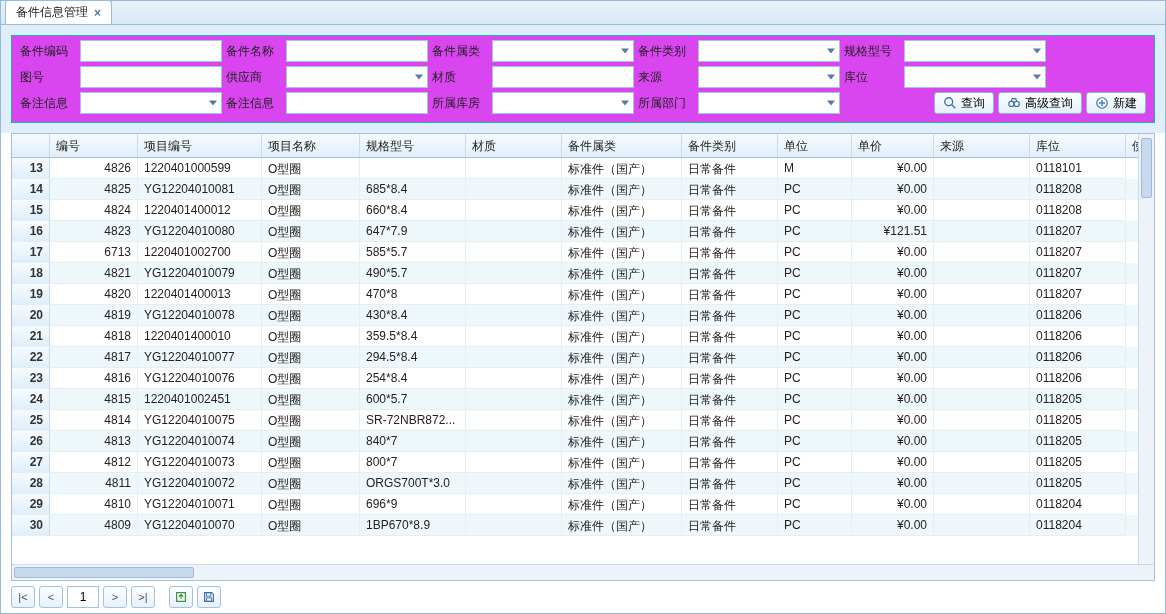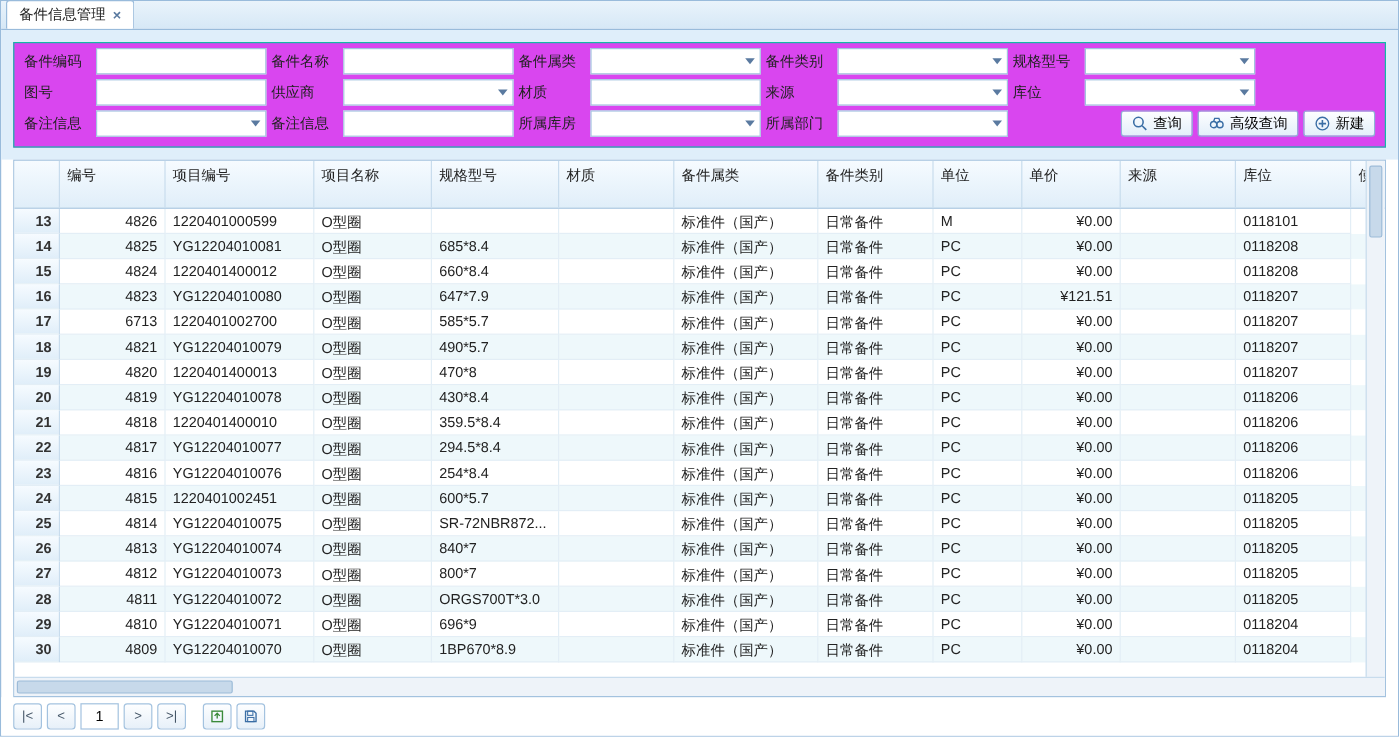--- a/index.html
+++ b/index.html
@@ -12,21 +12,21 @@
   .filter-panel { border:1px solid #14b8a6; background:#d946ef; padding:4px 8px 8px 8px; }
   .filter-row { display:flex; align-items:center; gap:4px; margin-bottom:4px;}
   .filter-row:last-child{margin-bottom:0;}
   .lbl { width:56px; text-align:left; color:#222; font-size:12px; flex:none; }
   .fld { height:22px; border:1px solid #a3c2df; background:#fff; padding:0 4px; font-size:12px; }
   .combo { position:relative; }
   .combo::after { content:""; position:absolute; right:4px; top:50%; transform:translateY(-50%); border-left:4px solid transparent; border-right:4px solid transparent; border-top:5px solid #5a7aa0;}
   .btn { height:22px; border:1px solid #8fb4d6; background:linear-gradient(#fdfeff,#e3effa); border-radius:3px; padding:0 8px; display:inline-flex; align-items:center; gap:4px; font-size:12px; cursor:pointer;}
   .btn svg{width:14px;height:14px;}
   .grid-wrap { margin:0 10px 0 10px; border:1px solid #a3c2df; background:#fff; flex:1; display:flex; flex-direction:column; position:relative; overflow:hidden;}
-  .grid-head { display:flex; background:linear-gradient(#f6fbff,#e0eef9); border-bottom:1px solid #a3c2df; height:40px; font-size:12px; position:relative;}
+  .grid-head { display:flex; background:linear-gradient(#f6fbff,#e0eef9); border-bottom:1px solid #a3c2df; height:24px; font-size:12px; position:relative;}
   .gh { border-right:1px solid #c8dced; padding:4px 6px; overflow:hidden; white-space:nowrap;}
   .grid-body { overflow:hidden; flex:1; position:relative;}
   .row { display:flex; height:21px; align-items:stretch;}
   .row:nth-child(odd){ background:#ffffff;}
   .row:nth-child(even){ background:#eef8fb;}
   .cell { border-right:1px solid #e3eef6; border-bottom:1px solid #e3eef6; padding:3px 6px; overflow:hidden; white-space:nowrap; font-size:12px;}
   .rownum { background:linear-gradient(#f6fbff,#e0eef9); text-align:right; color:#333; border-right:1px solid #c8dced;}
   .num { text-align:right;}
   .vtrack { position:absolute; right:0; top:0; bottom:0; width:16px; background:#eef3f9; border-left:1px solid #c8dced;}
   .vthumb { position:absolute; left:2px; right:2px; top:4px; height:60px; background:#c7d9ea; border:1px solid #9cbbd8; border-radius:2px;}

